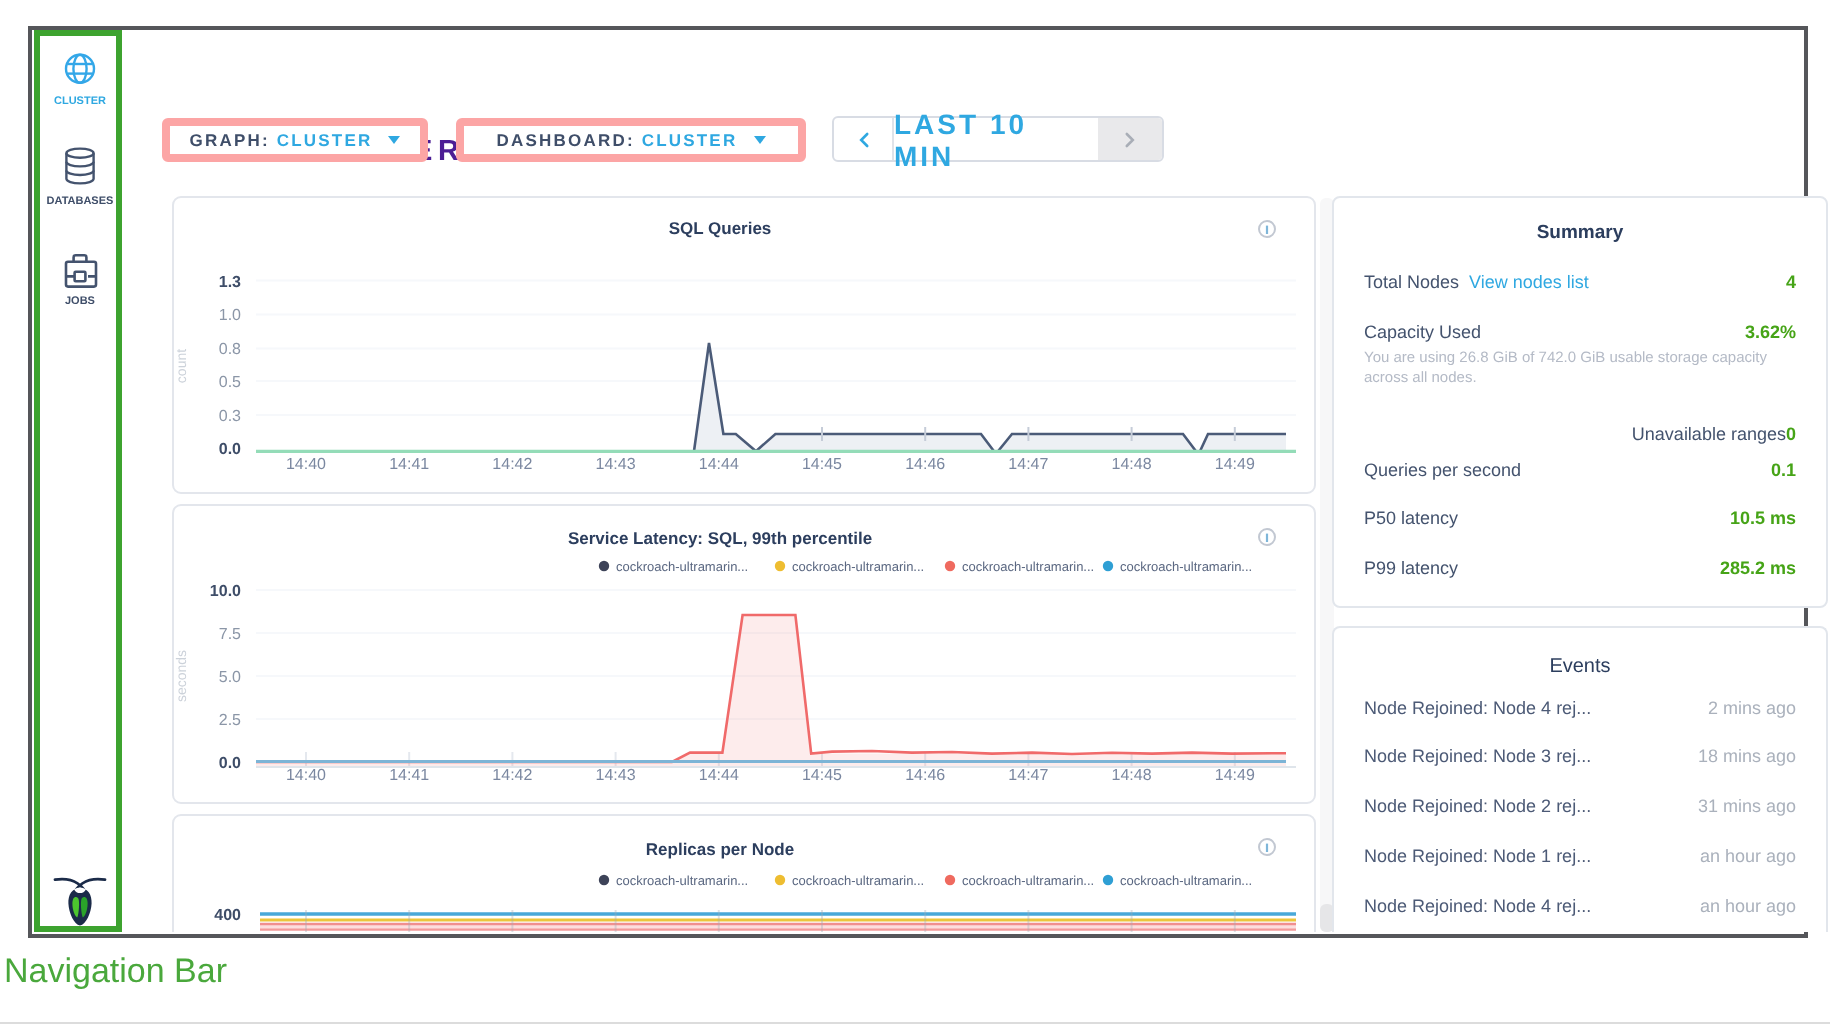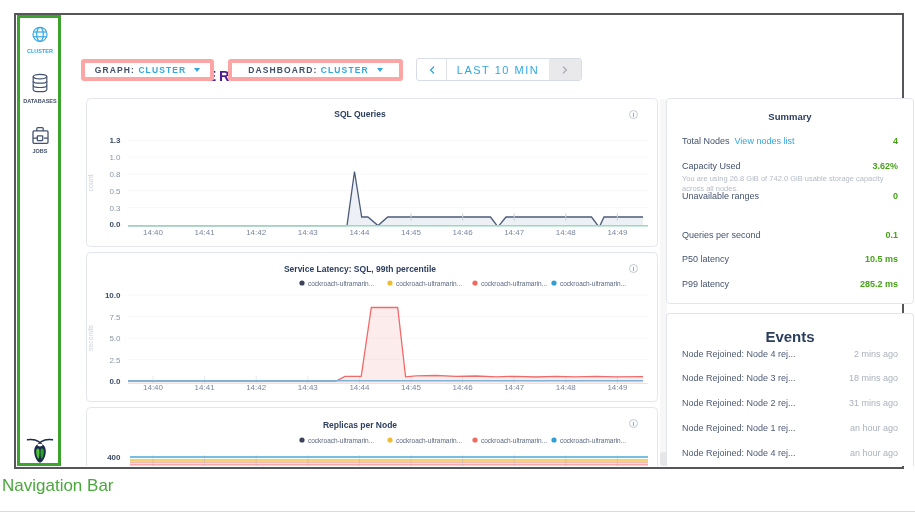--- a/index.html
+++ b/index.html
@@ -67,21 +67,21 @@
 
 <h1 class="title">CLUSTER OVERVIEW</h1>
 <div class="dd" style="left:81px; width:133px;">GRAPH:&nbsp;<span class="blue">CLUSTER</span><span class="caret"></span></div>
 <div class="dd" style="left:228px; width:175px;">DASHBOARD:&nbsp;<span class="blue">CLUSTER</span><span class="caret"></span></div>
 <div class="timesel">
   <div class="sect" style="width:30px; border-right:1px solid #dfe3e9;">
     <svg width="6" height="8">
         <path d="M4.6,1 L1.6,4 L4.6,7" stroke="#2fa8e1" stroke-width="1.3" fill="none" stroke-linecap="round"></path>
       </svg>
   </div>
-  <div class="sect" style="flex:1; font-size:11px; font-weight:normal; letter-spacing:1.5px; color:#2fa8e1;">LAST 10 MIN</div>
+  <div class="sect" style="flex:1; font-size:14px; font-weight:bold; letter-spacing:1.5px; color:#2fa8e1;">LAST 10 MIN</div>
   <div class="sect" style="width:32px; background:#e9e9eb; border-radius:0 2px 2px 0;">
     <svg width="6" height="8">
         <path d="M1.4,1 L4.4,4 L1.4,7" stroke="#a9aeb7" stroke-width="1.3" fill="none" stroke-linecap="round"></path>
       </svg>
   </div>
 </div>
 
 <svg class="abs" style="left:86px; top:98px;" width="572" height="149" viewBox="0 0 572 149">
   <rect x="0.5" y="0.5" width="571" height="148" rx="4" fill="#fff" stroke="#e3e6ec"></rect>
   <text x="274" y="19" text-anchor="middle" font-size="8.5" font-weight="bold" fill="#2c3e5e">SQL Queries</text>
@@ -227,28 +227,28 @@
     </g>
 </svg>
 <div class="abs" style="left:659.5px; top:99px; width:7px; height:367px; background:#f7f7f8; border-radius:3px;"></div>
 <div class="abs" style="left:659.5px; top:452px; width:7px; height:14px; background:#e6e6e8; border-radius:3px;"></div>
 
 <div class="panel" style="top:98px; height:206px;">
   <div style="text-align:center; font-size:9.5px; font-weight:bold; color:#2c3e5e; margin-top:11.5px;">Summary</div>
   <div class="prow" style="top:37px;">Total Nodes&nbsp; <span style="color:#2fa8e1;">View nodes list</span><span class="pval">4</span></div>
   <div class="prow" style="top:61.5px;">Capacity Used<span class="pval">3.62%</span></div>
   <div class="prow" style="top:75px; font-size:7.5px; line-height:10px; color:#b4bac6;">You are using 26.8 GiB of 742.0 GiB usable storage capacity across all nodes.</div>
-  <div class="prow" style="top:92px;">Unavailable ranges<span class="pval">0</span></div>
+  <div class="prow" style="top:113px;text-align:right;">Unavailable ranges<span class="pval">0</span></div>
   <div class="prow" style="top:131.2px;">Queries per second<span class="pval">0.1</span></div>
   <div class="prow" style="top:155px;">P50 latency<span class="pval">10.5 ms</span></div>
   <div class="prow" style="top:180px;">P99 latency<span class="pval">285.2 ms</span></div>
 </div>
 
 <div class="panel" style="top:313px; height:153px; border-bottom:none; border-radius:4px 4px 0 0;">
-  <div style="text-align:center; font-size:15px; font-weight:bold; color:#2c3e5e; margin-top:13.5px;">Events</div>
+  <div style="text-align:center; font-size:10px; font-weight:normal; color:#2c3e5e; margin-top:13.5px;">Events</div>
   <div class="erow" style="top:34.5px;">Node Rejoined: Node 4 rej...<span class="etime">2 mins ago</span></div>
   <div class="erow" style="top:59px;">Node Rejoined: Node 3 rej...<span class="etime">18 mins ago</span></div>
   <div class="erow" style="top:84px;">Node Rejoined: Node 2 rej...<span class="etime">31 mins ago</span></div>
   <div class="erow" style="top:109px;">Node Rejoined: Node 1 rej...<span class="etime">an hour ago</span></div>
   <div class="erow" style="top:133.5px;">Node Rejoined: Node 4 rej...<span class="etime">an hour ago</span></div>
 </div>
 
 <div class="caption">Navigation Bar</div>
 <div class="botline"></div>
 

